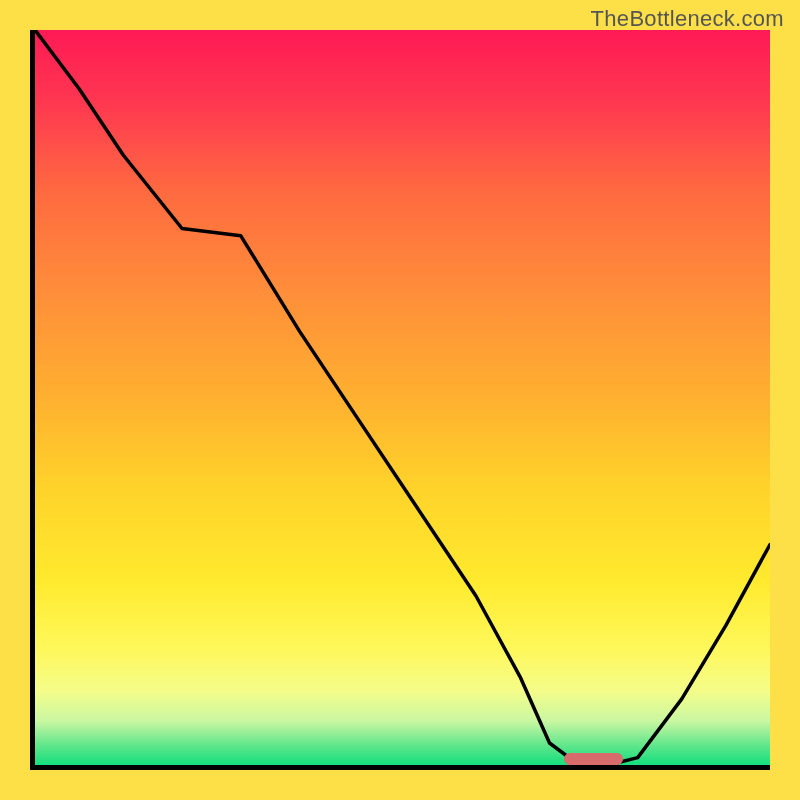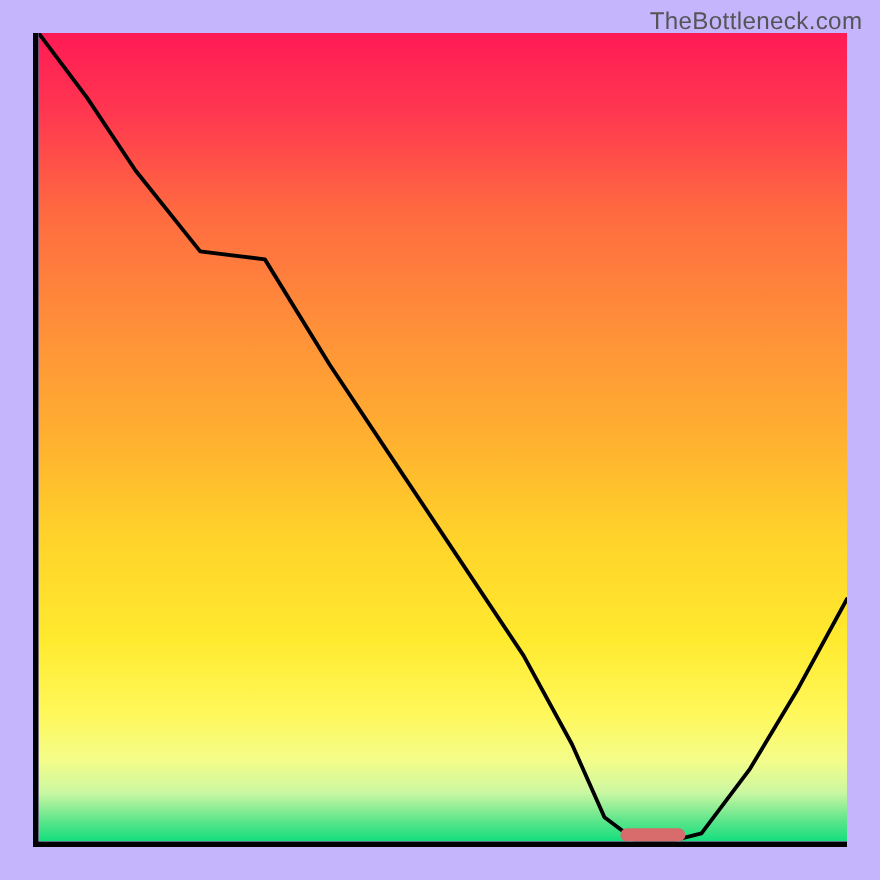--- a/index.html
+++ b/index.html
@@ -8,21 +8,21 @@
     width: 800px;
     height: 800px;
     overflow: hidden;
     background: #ffffff;
     font-family: Arial, Helvetica, sans-serif;
   }
   .outer {
     width: 800px;
     height: 800px;
     position: relative;
-    background: #c4b5fd;
+    background: #fde047;
   }
   .watermark {
     position: absolute;
     top: 6px;
     right: 16px;
     color: #555;
     font-size: 22px;
     font-weight: 500;
     letter-spacing: 0.3px;
   }

